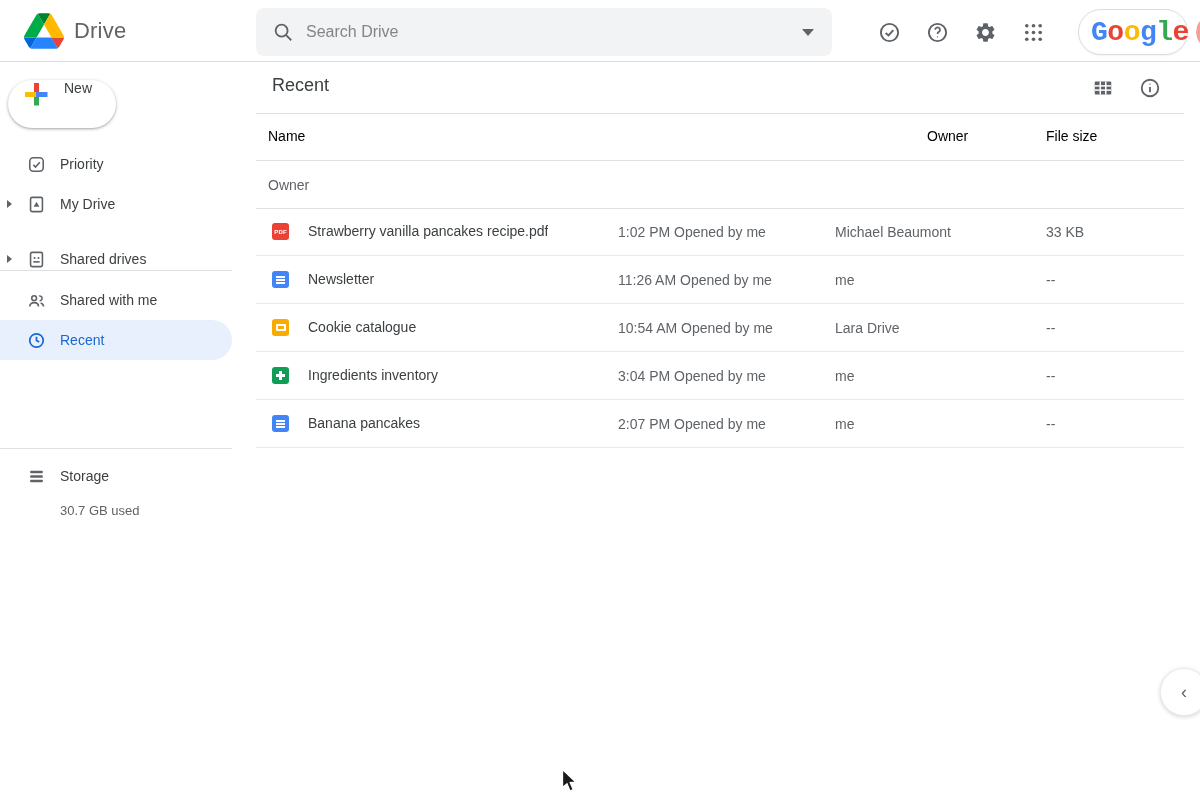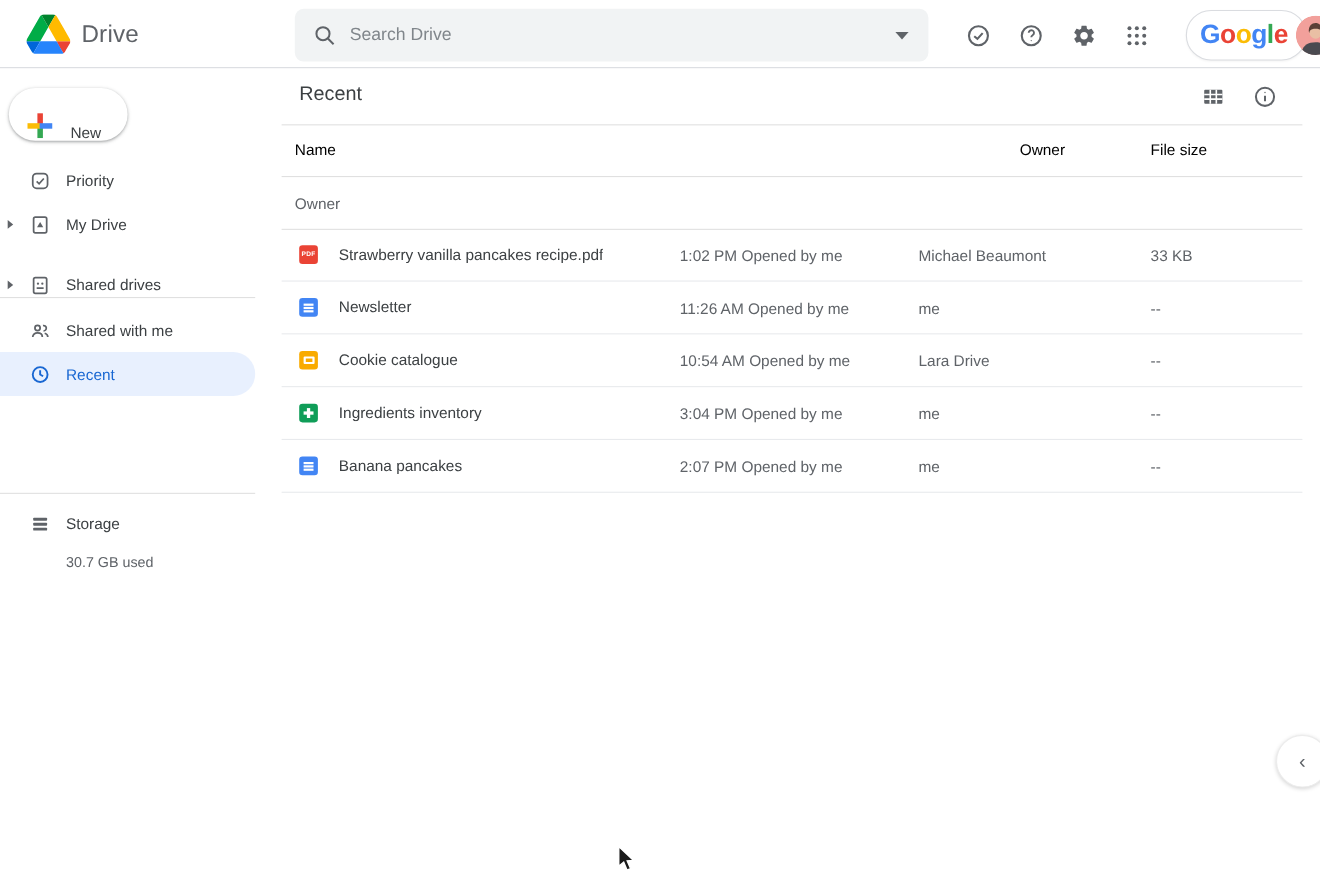--- a/index.html
+++ b/index.html
@@ -5,40 +5,40 @@
   * { margin:0; padding:0; box-sizing:border-box; }
   html,body { width:1200px; height:799px; overflow:hidden; background:#fff;
               font-family:"Liberation Sans", sans-serif; position:relative; }
 
   
   .topbar { position:absolute; left:0; top:0; width:1200px; height:62px;
             border-bottom:1px solid #dadce0; background:#fff; z-index:5; }
   .drive-logo { position:absolute; left:24px; top:13px; width:40px; height:36px; }
   .drive-name { position:absolute; left:74px; top:0; height:62px; display:flex; align-items:center;
                 font-size:22px; color:#5f6368; letter-spacing:.2px; }
-  .searchbar { position:absolute; left:268px; top:8px; width:576px; height:48px;
+  .searchbar { position:absolute; left:256px; top:8px; width:576px; height:48px;
                background:#f1f3f4; border-radius:8px; display:flex; align-items:center; }
   .searchbar .mag { margin-left:16px; width:22px; height:22px; color:#5f6368; flex:none; }
   .search-ph { margin-left:12px; font-size:16px; color:#80868b; flex:1; }
   .search-caret { width:0; height:0; border-left:6px solid transparent; border-right:6px solid transparent;
                   border-top:7px solid #5f6368; margin-right:18px; }
   .tb-iconbtn { position:absolute; top:12px; width:40px; height:40px; display:flex;
                 align-items:center; justify-content:center; color:#5f6368; border-radius:50%; cursor:pointer; }
   .tb-iconbtn svg { width:23px; height:23px; }
   .account-pill { position:absolute; left:1078px; top:9px; width:110px; height:46px; background:#fff;
                   border:1px solid #dadce0; border-radius:23px; display:flex; align-items:center;
                   box-shadow:0 1px 2px rgba(0,0,0,.05); }
-  .gword { margin-left:12px; font-size:24px; font-weight:600; letter-spacing:-.5px; }
+  .gword { margin-left:12px; font-size:28px; font-weight:600; letter-spacing:-.5px;font-family:Liberation Mono, monospace; }
   .gl-b { color:#4285F4; } .gl-r { color:#EA4335; } .gl-y { color:#FBBC05; } .gl-g { color:#34A853; }
   .avatar { width:36px; height:36px; border-radius:50%; overflow:hidden; margin-left:7px; flex:none; }
 
   
   .sidebar { position:absolute; left:0; top:63px; width:240px; bottom:0; background:#fff; }
   .new-btn { position:absolute; left:8px; top:17px; width:108px; height:48px; border-radius:24px;
-             background:#fff; display:flex; align-items:flex-end; cursor:pointer;
+             background:#fff; display:flex; align-items:flex-start; cursor:pointer;
              box-shadow:0 1px 2px 0 rgba(60,64,67,.30), 0 1px 3px 1px rgba(60,64,67,.15); }
   .new-btn svg { width:28px; height:28px; margin-left:14px; }
   .new-label { margin-left:14px; font-size:14px; color:#3c4043; font-weight:500; }
   .navitem { position:absolute; left:0; width:232px; height:40px; display:flex; align-items:center;
              color:#5f6368; cursor:pointer; border-radius:0 20px 20px 0; }
   .navitem .expander { position:absolute; left:7px; width:0; height:0;
                        border-top:4px solid transparent; border-bottom:4px solid transparent;
                        border-left:5px solid #5f6368; }
   .navitem .nicon { position:absolute; left:27px; width:19px; height:19px; display:flex; }
   .navitem .nicon svg { width:19px; height:19px; }

